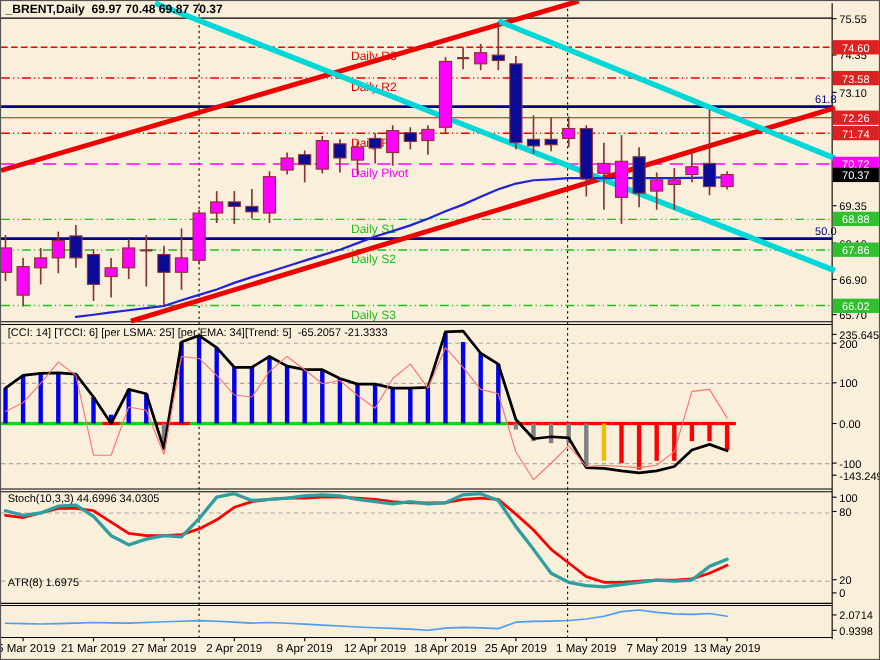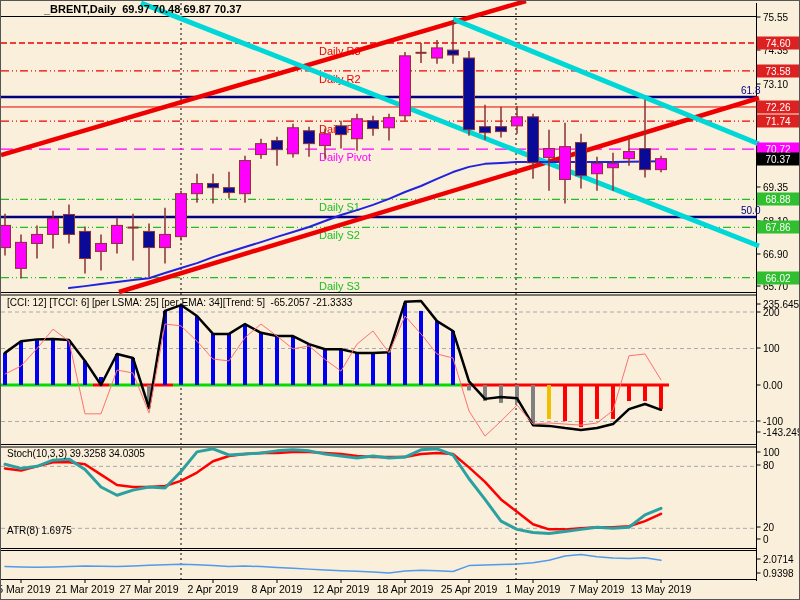--- a/index.html
+++ b/index.html
@@ -1,20 +1,20 @@
 <!DOCTYPE html>
 <html><head>
 <meta charset="utf-8">
 <style>
   html,body{margin:0;padding:0;background:#777;}
   #screen{position:relative;width:800px;height:600px;background:#f9efda;overflow:hidden;
           font-family:"Liberation Sans",sans-serif;border:1px solid #555;box-sizing:border-box;}
   #chart-svg{position:absolute;left:0;top:0;}
   .overlay{position:absolute;color:#000;white-space:pre;}
-  #window-title{left:4px;top:2px;font-size:11px;font-weight:700;margin-left:39px;}
+  #window-title{left:4px;top:2px;font-size:11px;font-weight:700;}
   #cci-label{left:6px;top:296px;font-size:10px;}
   #stoch-label{left:6px;top:447px;font-size:10px;}
   #atr-label{left:6px;top:524px;font-size:10px;}
 </style>
 </head>
 <body>
 
 <div id="screen">
   <svg id="chart-svg" width="800" height="600">
       <g>
@@ -329,16 +329,16 @@
         <text x="468" y="592" font-size="10.5" fill="#000" text-anchor="middle" font-family="&quot;Liberation Sans&quot;,sans-serif" font-weight="400">25 Apr 2019</text>
         <line x1="532" y1="578.5" x2="532" y2="582" stroke="#000" stroke-width="1"></line>
         <text x="532" y="592" font-size="10.5" fill="#000" text-anchor="middle" font-family="&quot;Liberation Sans&quot;,sans-serif" font-weight="400">1 May 2019</text>
         <line x1="596" y1="578.5" x2="596" y2="582" stroke="#000" stroke-width="1"></line>
         <text x="596" y="592" font-size="10.5" fill="#000" text-anchor="middle" font-family="&quot;Liberation Sans&quot;,sans-serif" font-weight="400">7 May 2019</text>
         <line x1="660" y1="578.5" x2="660" y2="582" stroke="#000" stroke-width="1"></line>
         <text x="660" y="592" font-size="10.5" fill="#000" text-anchor="middle" font-family="&quot;Liberation Sans&quot;,sans-serif" font-weight="400">13 May 2019</text>
       </g>
     </svg>
   <div id="window-title" class="overlay">_BRENT,Daily  69.97 70.48 69.87 70.37</div>
-  <div id="cci-label" class="overlay">[CCI: 12] [TCCI: 6] [per LSMA: 25] [per EMA: 34][Trend: 5]  -65.2057 -21.3333</div>
-  <div id="stoch-label" class="overlay">Stoch(10,3,3) 39.3258 34.0305</div>
+  <div id="cci-label" class="overlay">[CCI: 14] [TCCI: 6] [per LSMA: 25] [per EMA: 34][Trend: 5]  -65.2057 -21.3333</div>
+  <div id="stoch-label" class="overlay">Stoch(10,3,3) 44.6996 34.0305</div>
   <div id="atr-label" class="overlay">ATR(8) 1.6975</div>
 </div>
 
 </body></html>

